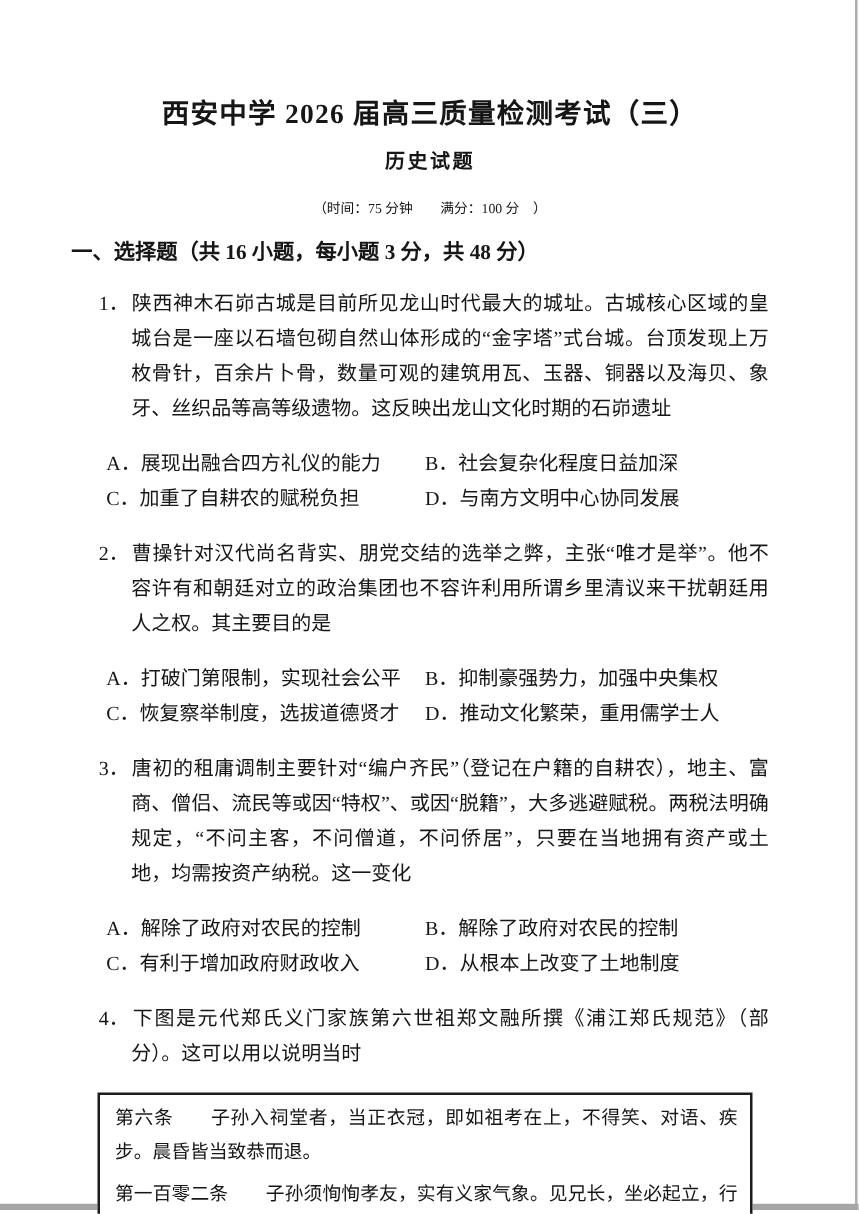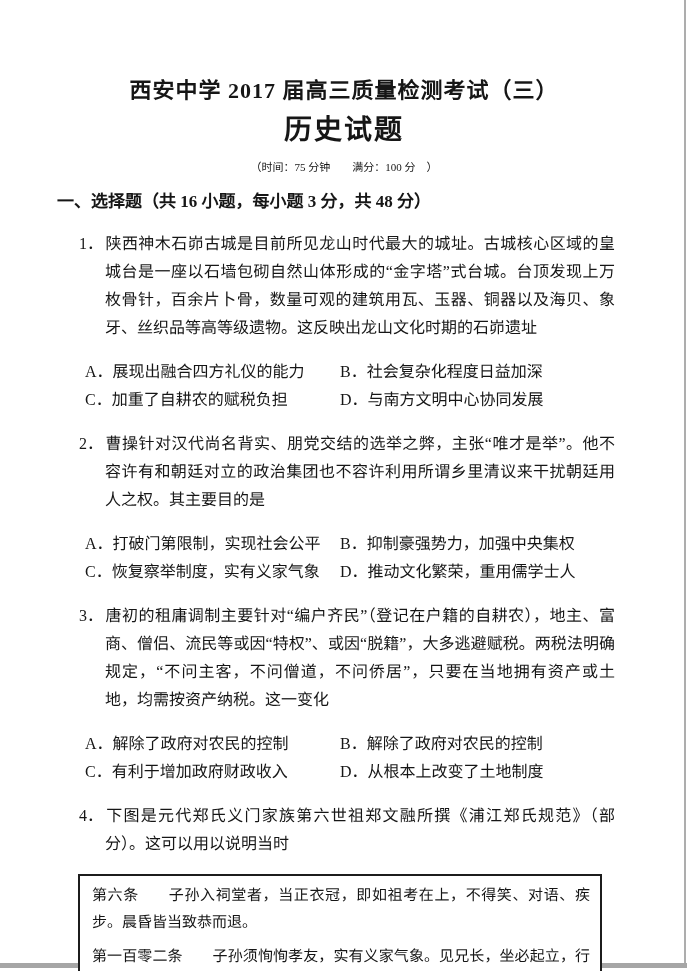--- a/index.html
+++ b/index.html
@@ -26,21 +26,21 @@
   .title {
     margin: 0;
     font-size: 22px;
     line-height: 29px;
     font-weight: bold;
     text-align: center;
     letter-spacing: 1px;
   }
   .subtitle {
     margin: 10px 0 0 0;
-    font-size: 28px;
+    font-size: 16px;
     line-height: 29px;
     font-weight: bold;
     text-align: center;
     letter-spacing: 2px;
   }
   .meta {
     margin: 13px 0 0 0;
     font-size: 11px;
     line-height: 20px;
     text-align: center;
@@ -125,21 +125,21 @@
   }
 </style>
 </head>
 <body>
 
 <div class="scan-edge-right"></div>
 <div class="scan-edge-bottom"></div>
 
 <div class="page">
 
-  <h1 class="title">西安中学 2017 届高三质量检测考试（三）</h1>
+  <h1 class="title">西安中学 2026 届高三质量检测考试（三）</h1>
   <h2 class="subtitle">历史试题</h2>
   <p class="meta">（时间：75 分钟　　满分：100 分　）</p>
 
   <p class="section-header">一、选择题（共 16 小题，每小题 3 分，共 48 分）</p>
 
   <div class="question">
     <p class="stem"><span class="qnum">1．</span><span>陕西神木石峁古城是目前所见龙山时代最大的城址。古城核心区域的皇城台是一座以石墙包砌自然山体形成的“金字塔”式台城。台顶发现上万枚骨针，百余片卜骨，数量可观的建筑用瓦、玉器、铜器以及海贝、象牙、丝织品等高等级遗物。这反映出龙山文化时期的石峁遗址</span></p>
     <div class="options">
       <div class="opt-row">
         <p class="opt opt-first"><span>A．</span><span>展现出融合四方礼仪的能力</span></p>
@@ -153,21 +153,21 @@
   </div>
 
   <div class="question">
     <p class="stem"><span class="qnum">2．</span><span>曹操针对汉代尚名背实、朋党交结的选举之弊，主张“唯才是举”。他不容许有和朝廷对立的政治集团也不容许利用所谓乡里清议来干扰朝廷用人之权。其主要目的是</span></p>
     <div class="options">
       <div class="opt-row">
         <p class="opt opt-first"><span>A．</span><span>打破门第限制，实现社会公平</span></p>
         <p class="opt"><span>B．</span><span>抑制豪强势力，加强中央集权</span></p>
       </div>
       <div class="opt-row">
-        <p class="opt opt-first"><span>C．</span><span>恢复察举制度，实有义家气象</span></p>
+        <p class="opt opt-first"><span>C．</span><span>恢复察举制度，选拔道德贤才</span></p>
         <p class="opt"><span>D．</span><span>推动文化繁荣，重用儒学士人</span></p>
       </div>
     </div>
   </div>
 
   <div class="question">
     <p class="stem"><span class="qnum">3．</span><span>唐初的租庸调制主要针对“编户齐民”（登记在户籍的自耕农），地主、富商、僧侣、流民等或因“特权”、或因“脱籍”，大多逃避赋税。两税法明确规定，“不问主客，不问僧道，不问侨居”，只要在当地拥有资产或土地，均需按资产纳税。这一变化</span></p>
     <div class="options">
       <div class="opt-row">
         <p class="opt opt-first"><span>A．</span><span>解除了政府对农民的控制</span></p>

